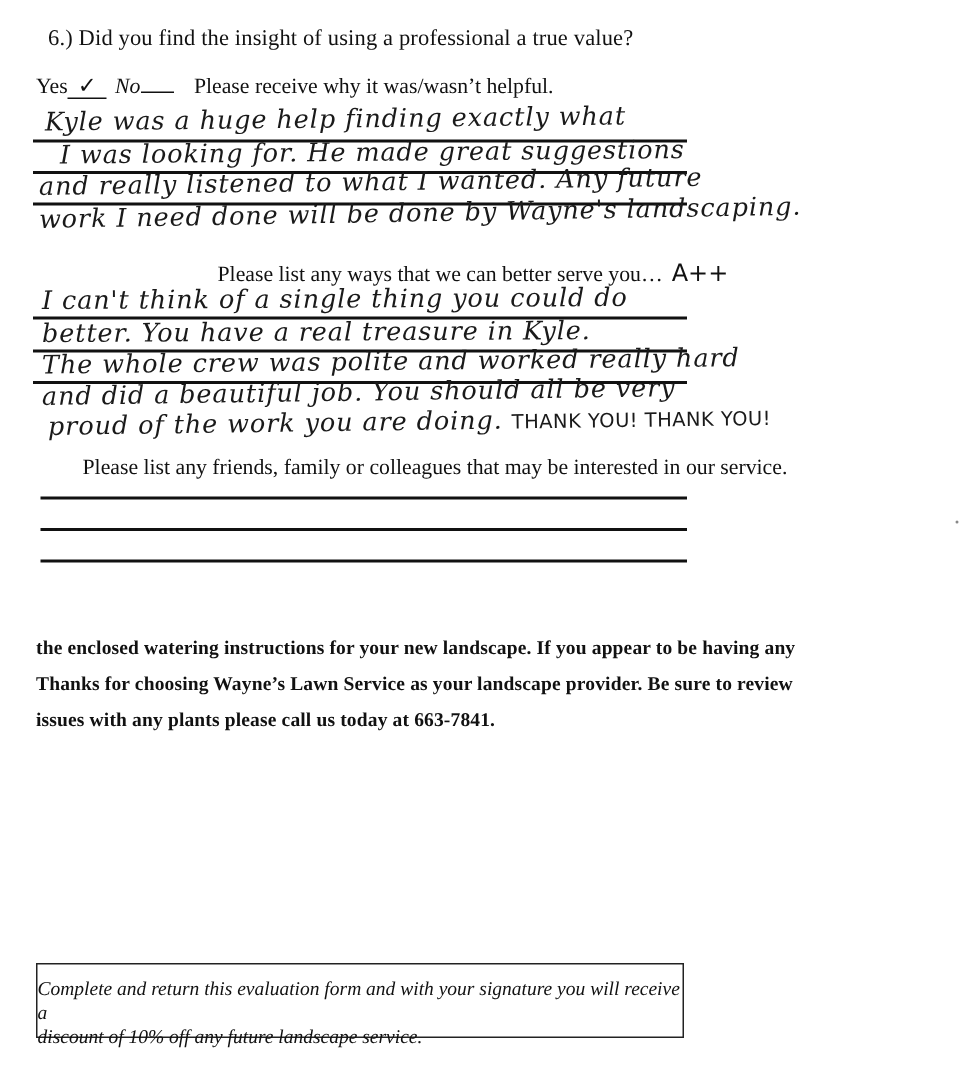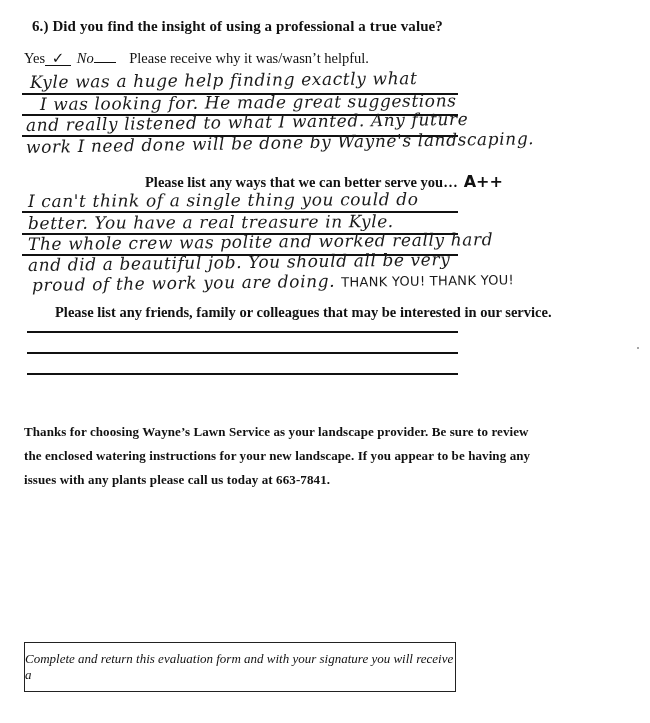--- a/index.html
+++ b/index.html
@@ -1,25 +1,25 @@
 <!DOCTYPE html>
 <html><head>
   <meta charset="utf-8">
   <style>
     html, body { margin: 0; padding: 0; background: #ffffff; }
     body { width: 650px; height: 723px; position: relative; overflow: hidden; font-family: "Liberation Serif", serif; color: #111; }
     .abs { position: absolute; }
-    .question { left: 32px; top: 18px; font-size: 15px; font-weight: bold; letter-spacing: 0.1px; }
+    .question { left: 32px; top: 18px; font-size: 15px; font-weight: normal; letter-spacing: 0.1px; }
     .yesno { left: 24px; top: 50px; font-size: 14.5px; white-space: nowrap; }
     .blank { display: inline-block; border-bottom: 1px solid #111; text-align: center; vertical-align: baseline; line-height: 14px; }
     .check { font-family: "DejaVu Sans", sans-serif; font-size: 15px; }
     .rule { position: absolute; height: 2px; background: #111; left: 22px; width: 436px; }
     .rule.thin { height: 1.6px; }
     .hand { position: absolute; font-family: "DejaVu Serif", serif; font-style: italic; font-size: 17px; color: #1a1a1a; white-space: nowrap; letter-spacing: 0.6px; transform-origin: left center; }
-    .prompt { font-size: 14.5px; white-space: nowrap; font-weight: bold; }
+    .prompt { font-size: 14.5px; white-space: nowrap; }
     .aplus { font-family: "DejaVu Sans", sans-serif; font-size: 16px; margin-left: 6px; }
     .thanks { left: 24px; top: 420px; width: 520px; font-size: 13px; font-weight: bold; line-height: 24px; letter-spacing: 0.1px; }
     .box { left: 24px; top: 642px; width: 432px; height: 50px; border: 1.6px solid #222; box-sizing: border-box; text-align: left; font-style: italic; font-size: 13px; line-height: 16px; padding-top: 8px; }
     .stray { width: 2px; height: 2px; background: #888; border-radius: 1px; }
     .caps { font-family: "DejaVu Sans", sans-serif; font-style: normal; font-size: 13px; letter-spacing: 0.3px; }
   </style>
 </head>
 <body>
 
 <div class="abs question">6.) Did you find the insight of using a professional a true value?</div>
@@ -55,20 +55,21 @@
 </div>
 
 <div class="abs prompt" style="left:55px; top:304px;">Please list any friends, family or colleagues that may be interested in our service.</div>
 <div class="rule thin" style="top:331px; left:27px; width:431px;"></div>
 <div class="rule thin" style="top:352px; left:27px; width:431px;"></div>
 <div class="rule thin" style="top:373px; left:27px; width:431px;"></div>
 
 <div class="abs stray" style="left:637px; top:347px;"></div>
 
 <div class="abs thanks">
+  <div>the enclosed watering instructions for your new landscape.  If you appear to be having any</div>
   <div>Thanks for choosing Wayne’s Lawn Service as your landscape provider.  Be sure to review</div>
-  <div>the enclosed watering instructions for your new landscape.  If you appear to be having any</div>
   <div>issues with any plants please call us today at 663-7841.</div>
 </div>
 
 <div class="abs box">
   <div>Complete and return this evaluation form and with your signature you will receive a</div>
+  <div>discount of 10% off any future landscape service.</div>
 </div>
 
 </body></html>

